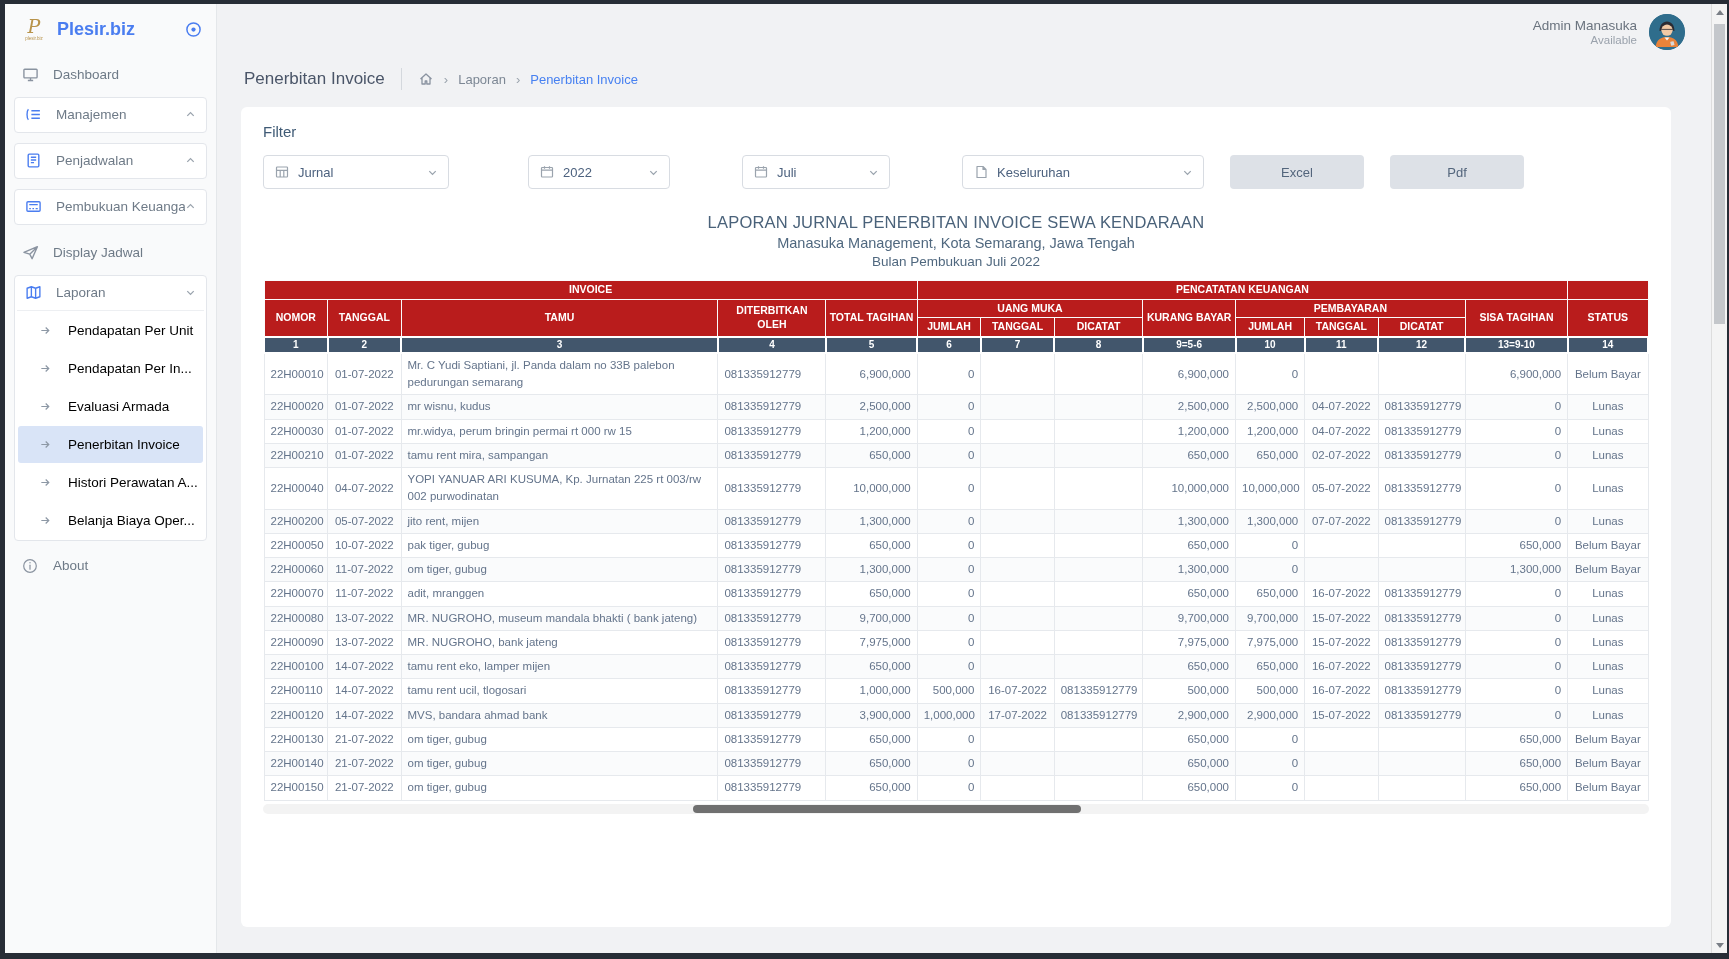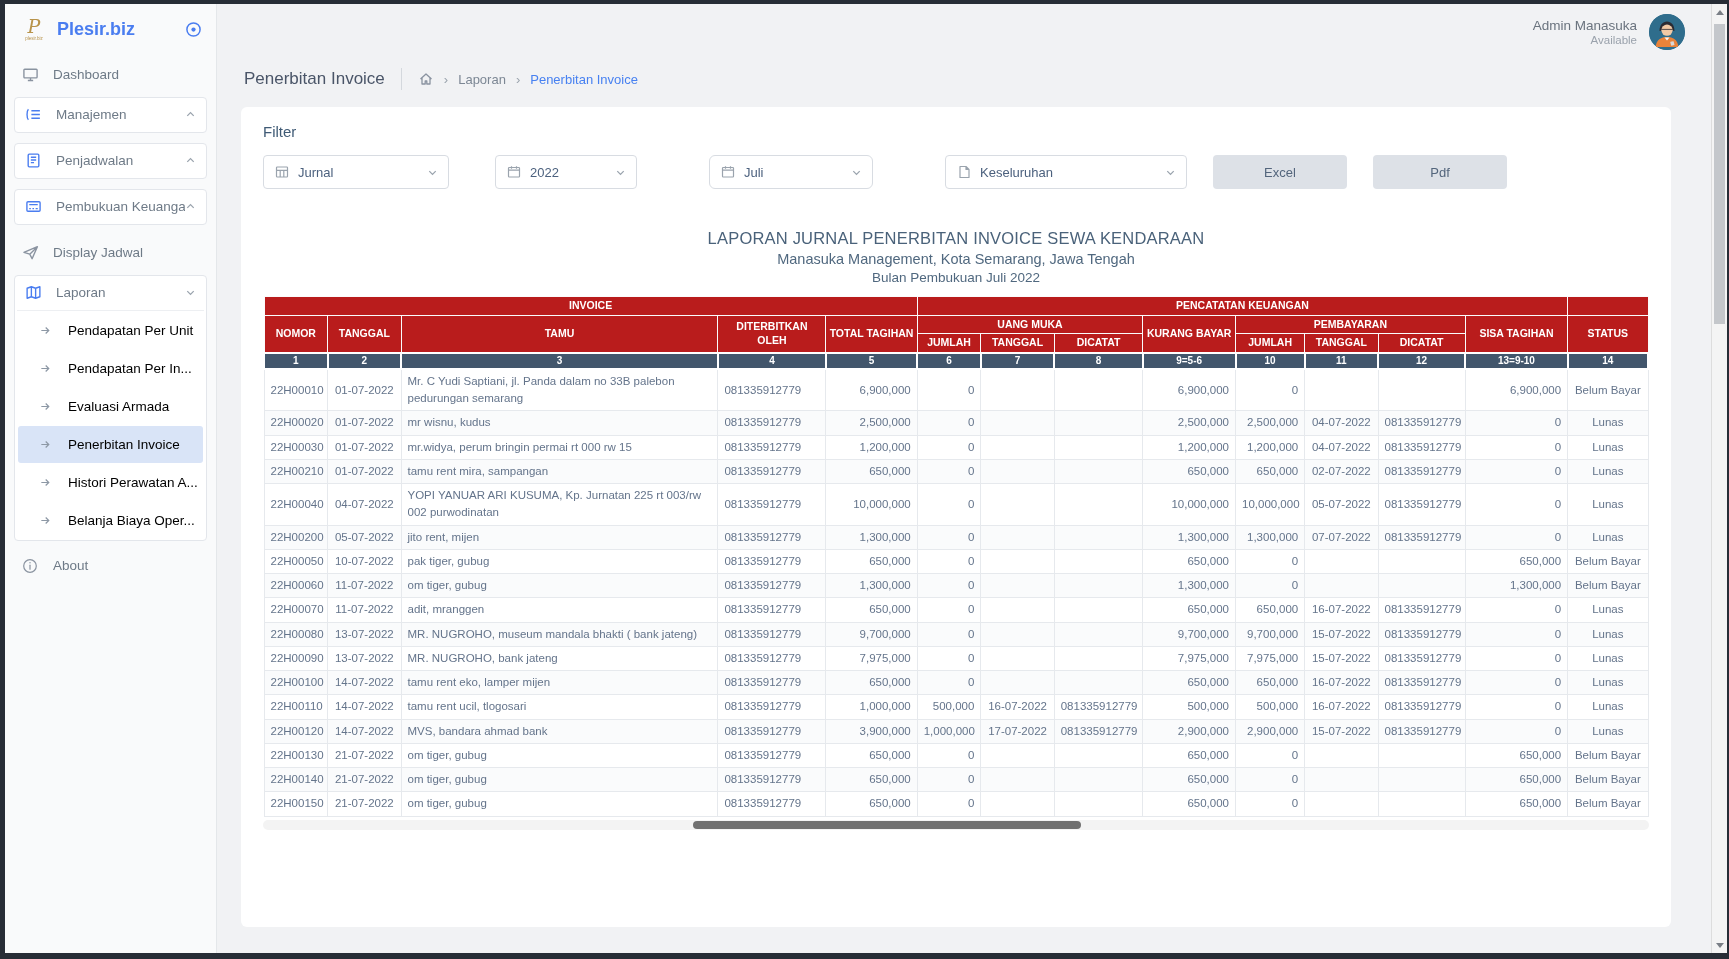--- a/index.html
+++ b/index.html
@@ -53,21 +53,21 @@
   .filter-title { font-size:15px; color:#3f5a75; }
   .filter-row { display:flex; align-items:center; margin-top:15px; }
   .dd { height:34px; background:#fff; border:1px solid #d8dce2; border-radius:4px;
     display:flex; align-items:center; padding:0 10px 0 11px; cursor:pointer; }
   .dd .dic { display:flex; margin-right:9px; }
   .dd .dval { flex:1; font-size:13px; color:#4c617e; }
   .dd .dchev { display:flex; }
   .btn { height:34px; width:134px; background:#dde1e7; border:none; border-radius:4px;
     font-size:13px; color:#53657c; cursor:pointer; font-family:inherit; }
 
-  .report-head { text-align:center; margin-top:40px; color:#4a627a; }
+  .report-head { text-align:center; margin-top:24px; color:#4a627a; }
   .rh1 { font-size:16.5px; font-weight:500; letter-spacing:.2px; }
   .rh2 { font-size:14.5px; margin-top:3px; font-weight:500; color:#50687f; }
   .rh3 { font-size:13.5px; margin-top:3px; font-weight:500; color:#50687f; }
 
   
   .tbl-wrap { margin-top:11px; }
   table { width:100%; border-collapse:collapse; table-layout:fixed; }
   thead th { background:#b91c1c; color:#fff; font-size:10.5px; font-weight:bold;
     border:1px solid #fbfbfc; padding:2px 2px; line-height:1.3; text-align:center; }
   tr.numrow td { background:#42566c; color:#fff; font-size:10px; font-weight:bold;
@@ -289,21 +289,21 @@
         <span class="link">Laporan</span>
         <span class="sep">›</span>
         <span class="active">Penerbitan Invoice</span>
       </span>
     </div>
 
     <div class="card">
       <div class="filter-title">Filter</div>
 
       <div class="filter-row">
-        <div class="dd" style="width:186px; margin-right:46px;">
+        <div class="dd" style="width:186px; margin-right:79px;">
           <span class="dic">
             <svg class="icn" width="14" height="14" viewBox="0 0 14 14" fill="none" stroke="#9aa3ad" stroke-width="1.2">
               <rect x="1.5" y="2" width="11" height="10" rx="0.8"></rect>
                 <path d="M1.5 5.3h11M5.2 5.3v6.7M8.8 5.3v6.7"></path>
             </svg>
           </span>
           <span class="dval">Jurnal</span>
           <span class="dchev">
             <svg class="icn" width="11" height="11" viewBox="0 0 12 12" fill="none" stroke="#9aa3ad" stroke-width="1.4">
                 <path d="M2.5 4.5 L6 8 L9.5 4.5"></path>
@@ -319,21 +319,21 @@
             </svg>
           </span>
           <span class="dval">2022</span>
           <span class="dchev">
             <svg class="icn" width="11" height="11" viewBox="0 0 12 12" fill="none" stroke="#9aa3ad" stroke-width="1.4">
                 <path d="M2.5 4.5 L6 8 L9.5 4.5"></path>
               </svg>
           </span>
         </div>
 
-        <div class="dd" style="width:164px; margin-right:72px;border-radius:6px;">
+        <div class="dd" style="width:148px; margin-right:72px;">
           <span class="dic">
             <svg class="icn" width="14" height="14" viewBox="0 0 14 14" fill="none" stroke="#9aa3ad" stroke-width="1.2">
               <rect x="1.5" y="2.5" width="11" height="9.5" rx="0.8"></rect>
                 <path d="M1.5 5.2h11M4.5 1.2v2.5M9.5 1.2v2.5"></path>
             </svg>
           </span>
           <span class="dval">Juli</span>
           <span class="dchev">
             <svg class="icn" width="11" height="11" viewBox="0 0 12 12" fill="none" stroke="#9aa3ad" stroke-width="1.4">
                 <path d="M2.5 4.5 L6 8 L9.5 4.5"></path>

